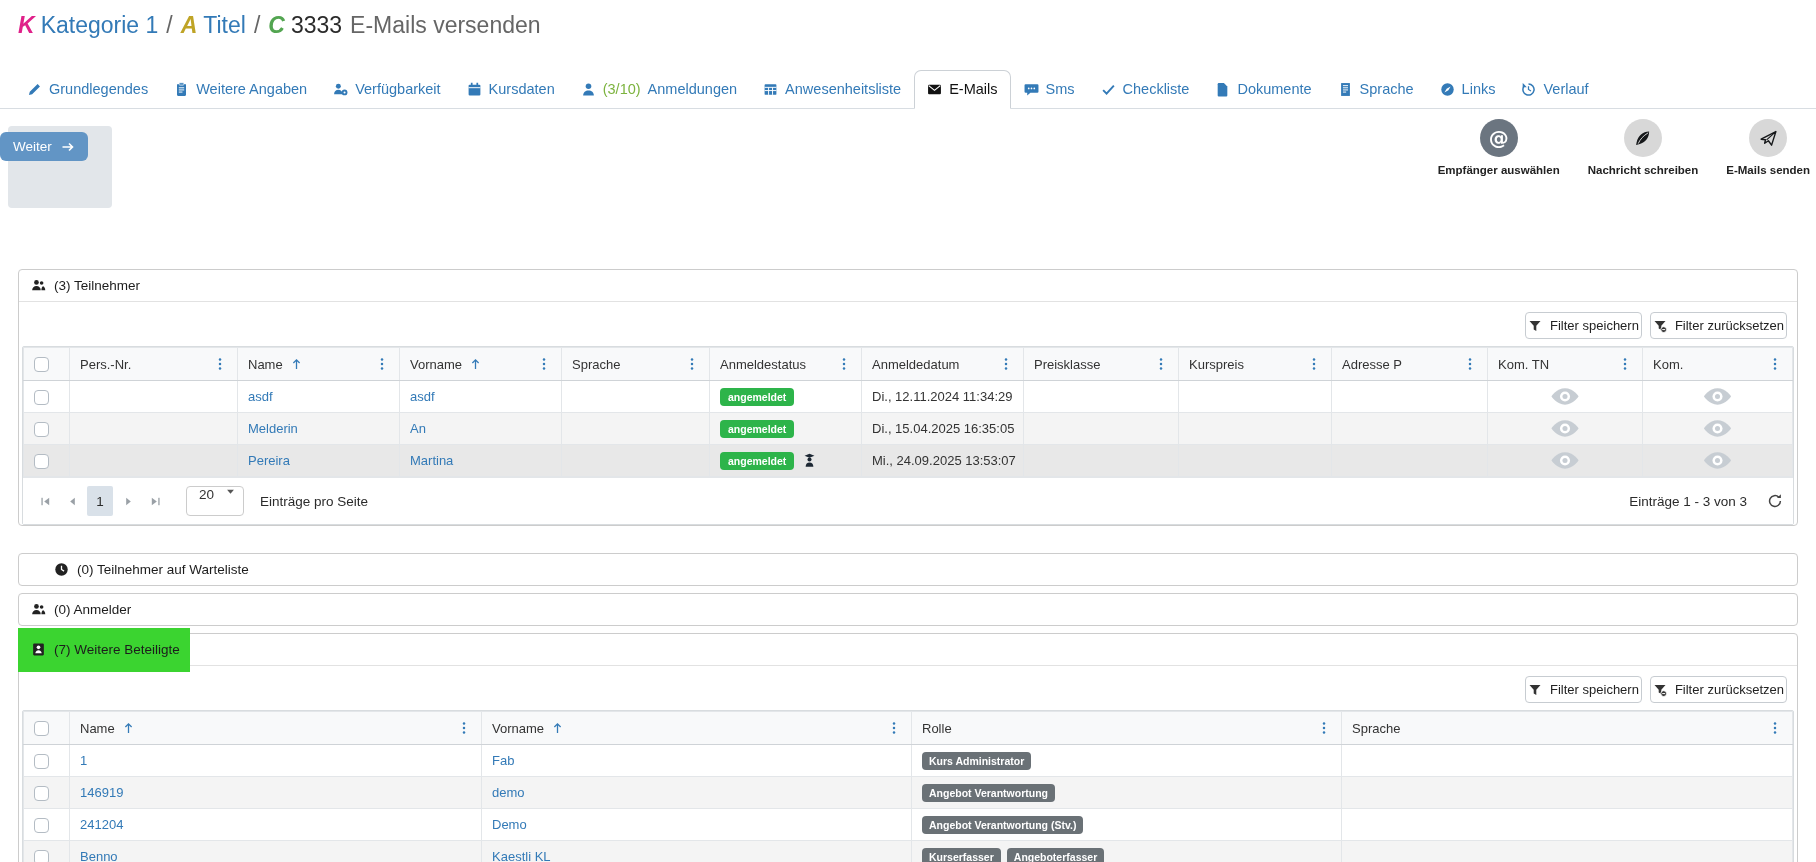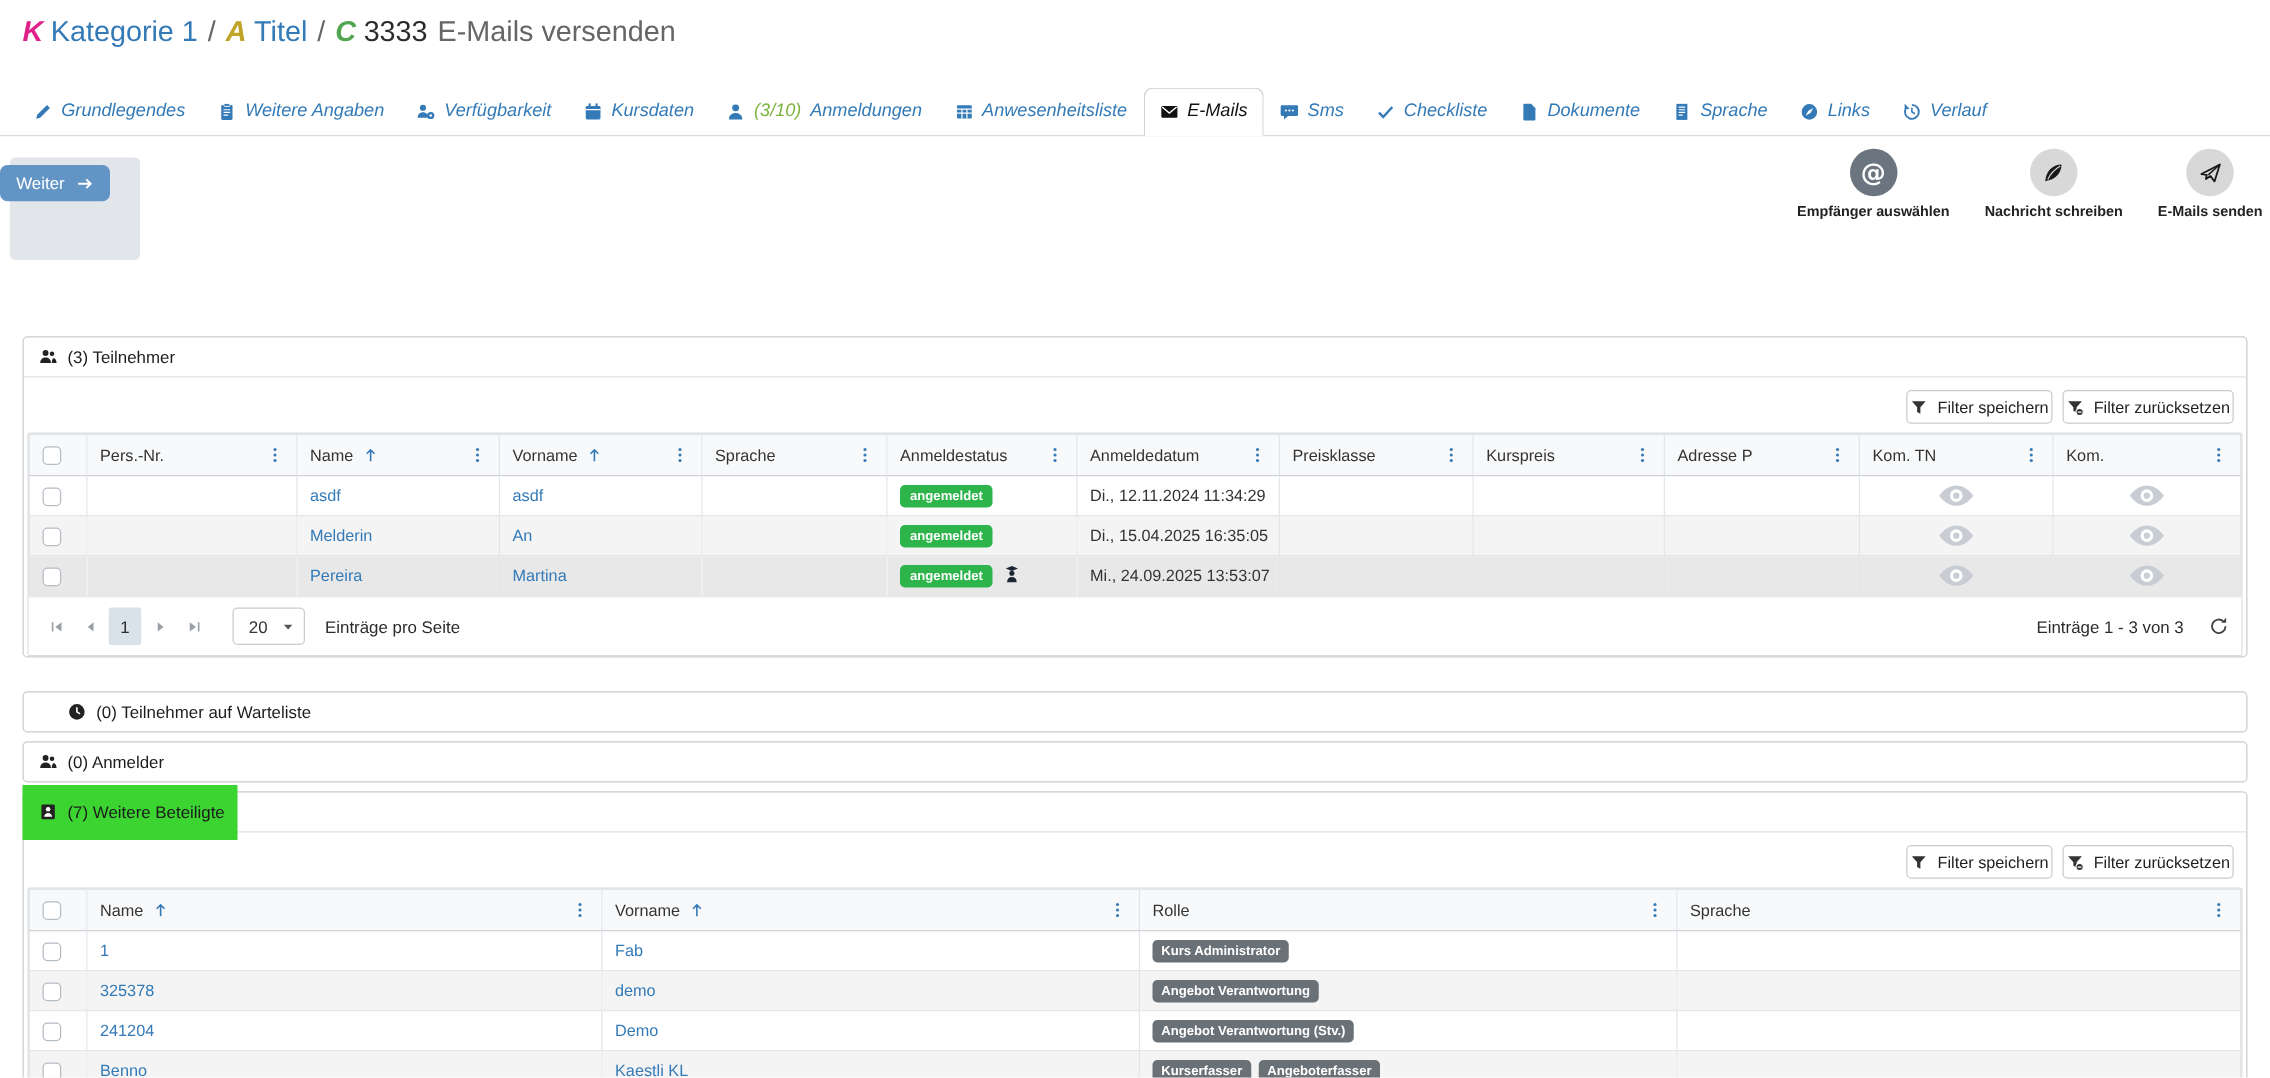--- a/index.html
+++ b/index.html
@@ -21,21 +21,21 @@
   .bc-link { color:#337ab7; }
   .bc-sep { color:#666; margin:0 8px; }
   .bc-num { color:#2b2b2b; margin-right:8px; }
   .bc-suffix { color:#666; }
 
   
   .tabbar { margin-top:21px; padding-left:14px; border-bottom:1px solid #d8dde2;
             display:flex; align-items:flex-end; height:49px; }
   .tab { display:flex; align-items:center; gap:7px; padding:10px 12px 11px;
          color:#337ab7; font-size:14.5px; white-space:nowrap; cursor:pointer;
-         margin-bottom:-1px; border:1px solid transparent;font-style:italic; }
+         margin-bottom:-1px; border:1px solid transparent; }
   .tab.active { color:#111; background:#fff; border:1px solid #ccd1d6;
                 border-bottom:1px solid #fff; border-radius:7px 7px 0 0; }
   .ticon { width:15px; height:15px; flex:0 0 15px; }
   .tab.active .ticon { color:#111; }
   .tab-prefix { color:#7cb33e; }
   [data-icon] svg { width:100%; height:100%; display:block; }
 
   
   .toolbar { position:relative; height:130px; }
   .wizard-panel { position:absolute; left:8px; top:17px; width:104px; height:82px;
@@ -99,21 +99,21 @@
 
   
   .pager { display:flex; align-items:center; gap:3px; padding:8px 10px; font-size:13.5px;
            background:#fff; border-top:1px solid #e3e6e9; }
   .pg-btn { width:24px; height:26px; display:flex; align-items:center; justify-content:center;
             color:#9aa0a6; cursor:pointer; }
   .pg-btn .picon { width:13px; height:13px; }
   .pg-current { width:26px; height:30px; background:#d9e1e9; border-radius:2px; color:#2b2b2b;
                 display:flex; align-items:center; justify-content:center; cursor:pointer; }
   .page-size { margin-left:16px; width:58px; height:30px; border:1px solid #ccc; border-radius:4px;
-               display:flex; align-items:center; justify-content:space-between;
+               display:flex; justify-content:space-between;
                padding:0 8px 0 12px; cursor:pointer; background:#fff; }
   .page-size .picon { width:9px; height:9px; color:#555; }
   .per-page { margin-left:13px; color:#2b2b2b; }
   .pager-right { margin-left:auto; display:flex; align-items:center; gap:20px; color:#2b2b2b; }
   .refresh-icon { width:16px; height:16px; color:#444; cursor:pointer; }
 </style>
 </head>
 <body>
 
 <div class="breadcrumb">
@@ -743,21 +743,21 @@
       <tbody>
         <tr>
           <td><span class="checkbox"></span></td>
           <td><a href="#">1</a></td>
           <td><a href="#">Fab</a></td>
           <td><span class="badge-gray auto-hide">Kurs Administrator</span></td>
           <td></td>
         </tr>
         <tr class="alt">
           <td><span class="checkbox"></span></td>
-          <td><a href="#">325378</a></td>
+          <td><a href="#">146919</a></td>
           <td><a href="#">demo</a></td>
           <td><span class="badge-gray auto-hide">Angebot Verantwortung</span></td>
           <td></td>
         </tr>
         <tr>
           <td><span class="checkbox"></span></td>
           <td><a href="#">241204</a></td>
           <td><a href="#">Demo</a></td>
           <td><span class="badge-gray auto-hide">Angebot Verantwortung (Stv.)</span></td>
           <td></td>

